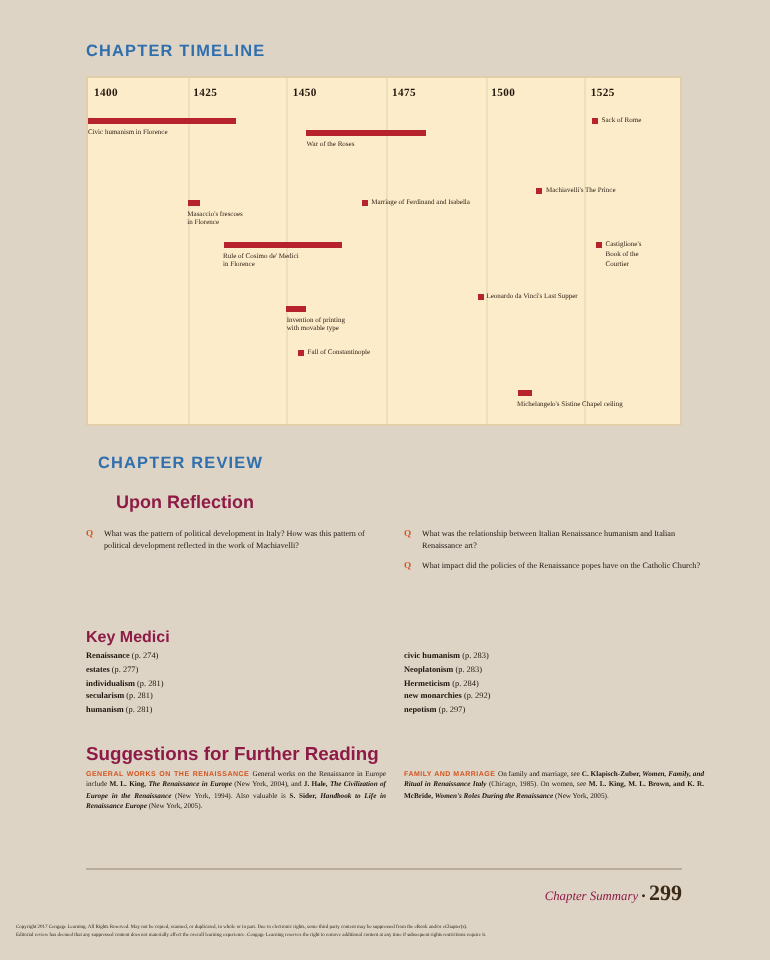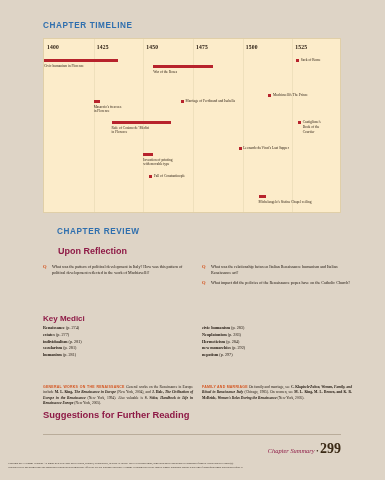--- a/index.html
+++ b/index.html
@@ -18,32 +18,32 @@
   
   .sec-head{
     position:absolute;
     font-family:"Liberation Sans", sans-serif;
     font-weight:bold;
     color:#2f6fae;
     letter-spacing:.6px;
     font-size:8.2px;
   }
   #h-timeline{left:43px;top:21px;}
-  #h-review{left:57px;top:227px;text-align:center;}
+  #h-review{left:49px;top:227px;text-align:center;}
 
   .sub-head{
     position:absolute;
     font-family:"Liberation Sans", sans-serif;
     font-weight:bold;
     color:#8e1a46;
     font-size:9px;
   }
   #h-reflect{left:58px;top:246px;}
   #h-keyterms{left:43px;top:314px;font-size:8px;}
-  #h-reading{left:43px;top:371px;font-size:9.4px;margin-top:38px;}
+  #h-reading{left:43px;top:371px;font-size:9.4px;}
 
   
   #timeline{
     position:absolute;
     left:43px;top:38px;
     width:298px;height:175px;
     background:#fcecca;
     border:0.5px solid #e0cfa8;
     box-sizing:border-box;
   }
@@ -114,21 +114,21 @@
   
   #footer-rule{
     position:absolute;left:43px;top:434px;width:298px;height:0.5px;background:#b9ac9a;
   }
   #footer{
     position:absolute;right:44px;top:441px;
     font-family:"Liberation Serif", serif;
     font-size:6.4px;color:#8e1a46;
     font-style:italic;
   }
-  #footer .pg{font-style:normal;font-weight:bold;font-size:14px;color:#3b2a16;}
+  #footer .pg{font-style:normal;font-weight:bold;font-size:11px;color:#3b2a16;}
   #footer .dot{font-style:normal;color:#3b2a16;}
   #copyright{
     position:absolute;left:8px;right:8px;top:462px;
     font-size:2.5px;line-height:1.45;color:#2a2018;
     text-align:left;
   }
 </style>
 </head>
 <body>
 

